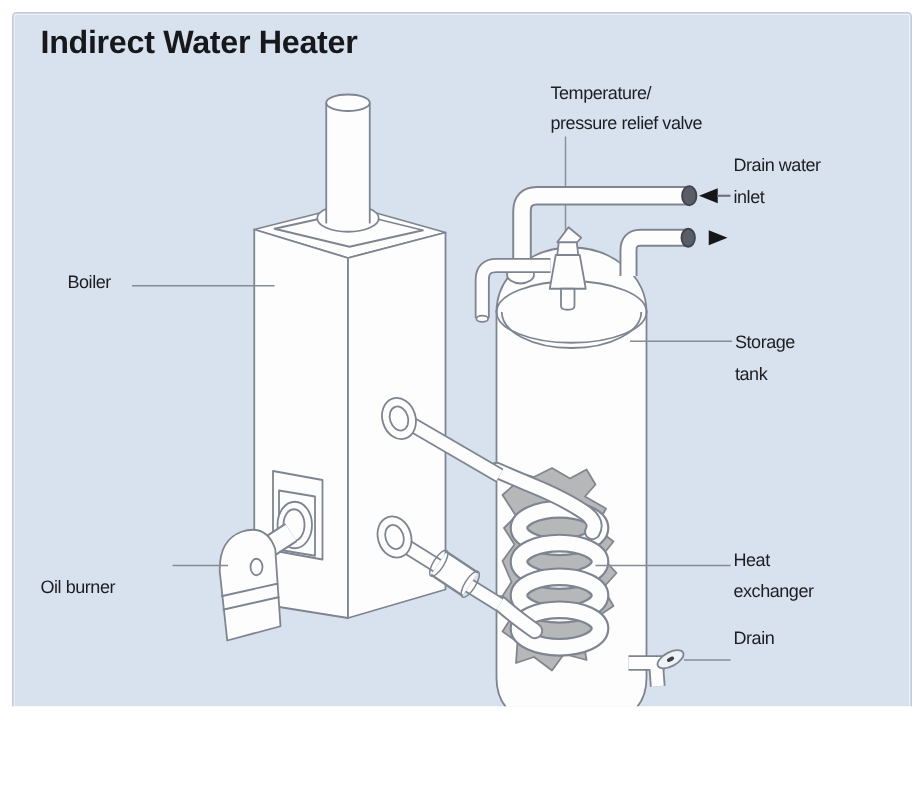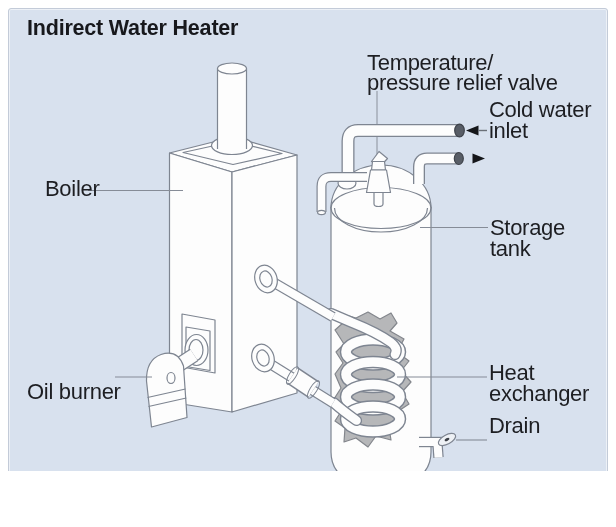--- a/index.html
+++ b/index.html
@@ -1,21 +1,21 @@
 <!DOCTYPE html>
 <html><head>
 <meta charset="utf-8">
 <style>
   html,body{margin:0;padding:0;background:#ffffff;}
   .canvas{position:relative;width:616px;height:471px;background:#ffffff;overflow:hidden;
           font-family:"Liberation Sans", sans-serif;}
   .panel{position:absolute;left:8px;top:8px;width:598px;height:505px;background:#d8e1ee;
          border:1px solid #c3cbd8;border-radius:3px;box-shadow:inset 0 0 0 1px rgba(255,255,255,.55);}
   svg.art{position:absolute;left:0;top:0;}
-  .label{position:absolute;color:#1d1e22;font-size:22px;line-height:19.5px;
+  .label{position:absolute;color:#1d1e22;font-size:12px;line-height:19.5px;
          letter-spacing:-0.3px;white-space:pre-line;}
   .label.rt{line-height:20.5px;}
   .title{position:absolute;color:#17181c;font-size:21.5px;font-weight:700;letter-spacing:-0.2px;}
 </style>
 </head>
 <body>
 
 <div class="canvas">
   <div class="panel"></div>
 
@@ -145,21 +145,21 @@
 
   <div class="title" style="left:27px;top:16px;">Indirect Water Heater</div>
 
   <div class="label" style="left:45px;top:179px;">Boiler</div>
 
   <div class="label" style="left:27px;top:366px;margin-top:16px;">Oil burner</div>
 
   <div class="label" style="left:367px;top:53px;">Temperature/
 pressure relief valve</div>
 
-  <div class="label rt" style="left:489px;top:100px;">Cold water
+  <div class="label rt" style="left:489px;top:100px;">Drain water
 inlet</div>
 
 
   <div class="label rt" style="left:489px;top:363px;">Heat
 exchanger</div>
 
   <div class="label rt" style="left:490px;top:218px;">Storage
 tank</div>
 
   <div class="label" style="left:489px;top:416px;">Drain</div>

